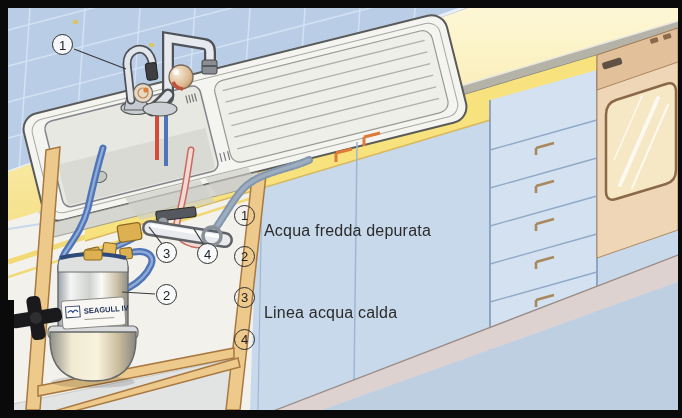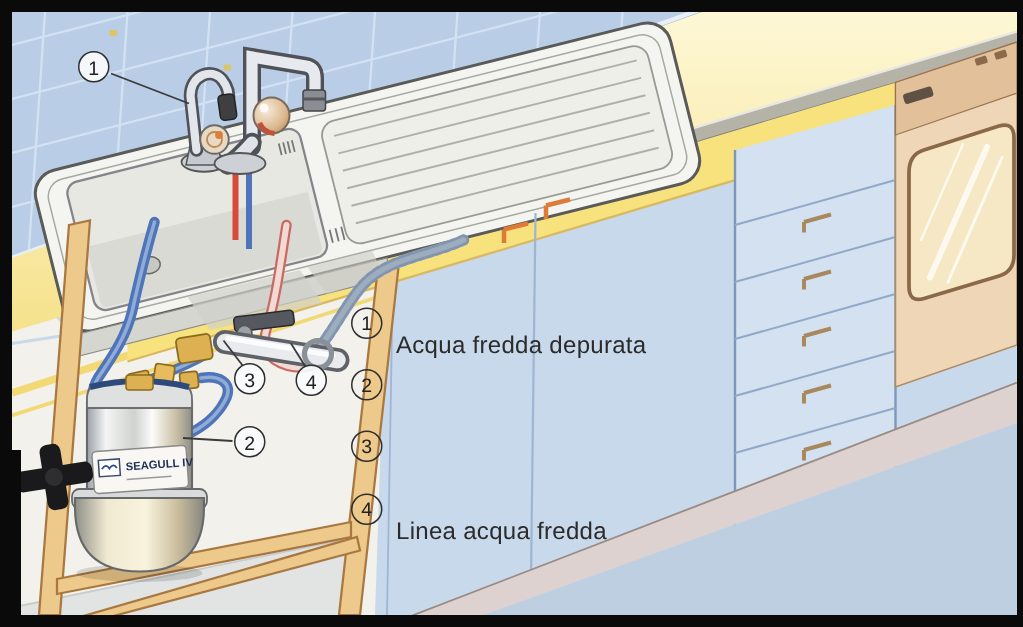--- a/index.html
+++ b/index.html
@@ -304,19 +304,19 @@
   <div class="legend">
     <div class="legend-row" style="top:2px;">
       <span class="legend-circle">1</span>
       <span class="legend-label">Acqua fredda depurata</span>
     </div>
     <div class="legend-row" style="top:43px;">
       <span class="legend-circle">2</span>
     </div>
     <div class="legend-row" style="top:84px;">
       <span class="legend-circle">3</span>
+      <span class="legend-label">Linea acqua calda</span>
     </div>
     <div class="legend-row" style="top:126px;">
       <span class="legend-circle">4</span>
-      <span class="legend-label">Linea acqua fredda</span>
     </div>
   </div>
 </div>
 
 </body></html>

